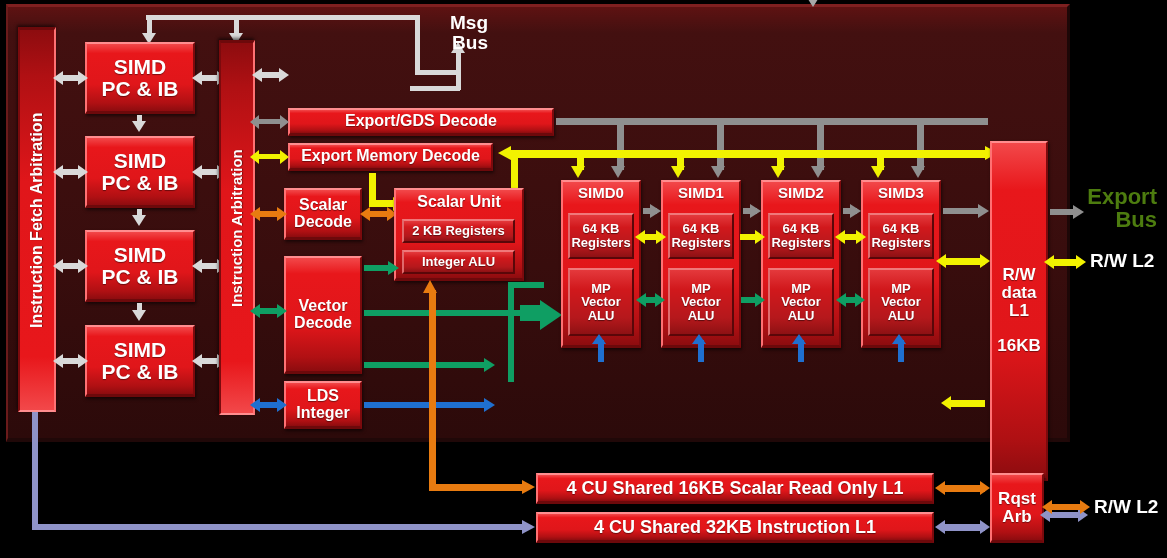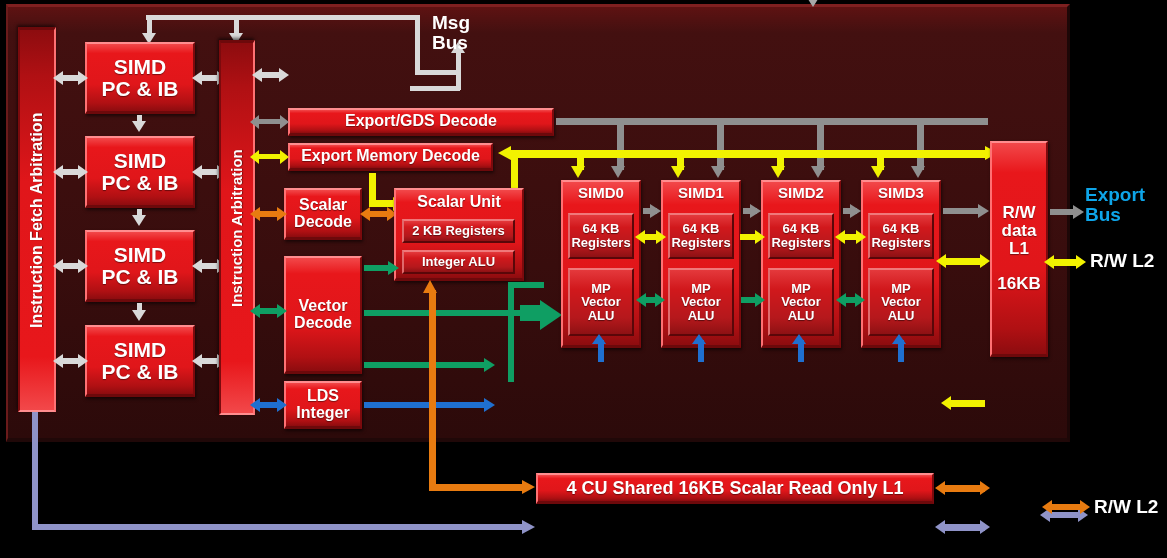--- a/index.html
+++ b/index.html
@@ -26,21 +26,21 @@
   .inner{position:absolute;box-sizing:border-box;
        background:linear-gradient(180deg,#e4393c 0%,#d1181c 30%,#b5181c 75%,#8e1114 100%);
        border:2px solid #5a0709;border-top-color:#f0787a;border-left-color:#e06existing;
        color:#fff;display:flex;align-items:center;justify-content:center;
        text-align:center;line-height:1.05;font-weight:bold;
        text-shadow:0 1px 1px rgba(0,0,0,.5);}
   .inner{border-left-color:#e06a6c;}
   .vert{writing-mode:vertical-rl;transform:rotate(180deg);}
 
   
-  .lbl{position:absolute;font-weight:bold;line-height:1.05;text-align:left;
+  .lbl{position:absolute;font-weight:bold;line-height:1.05;text-align:right;
        white-space:pre-line;}
 
   
   .ln{position:absolute;}                    
   .ar{position:absolute;width:0;height:0;}   .c-grayd{background:#8f8f8f;}
   .c-white{background:#d9d9d9;}
   .c-yel{background:#f2f200;}
   .c-grn{background:#0f9e63;}
   .c-blu{background:#1f6fd0;}
   .c-org{background:#e87b10;}
@@ -299,46 +299,49 @@
   <div class="ar ah-u" style="left:692px;top:334px;border-bottom:10px solid #1f6fd0;"></div>
   <div class="ln c-blu" style="left:798px;top:340px;width:6px;height:22px;"></div>
   <div class="ar ah-u" style="left:792px;top:334px;border-bottom:10px solid #1f6fd0;"></div>
   <div class="ln c-blu" style="left:898px;top:340px;width:6px;height:22px;"></div>
   <div class="ar ah-u" style="left:892px;top:334px;border-bottom:10px solid #1f6fd0;"></div>
 
 
   <div class="ln c-yel" style="left:949px;top:400px;width:36px;height:7px;"></div>
   <div class="ar ah-l" style="left:941px;top:396px;border-right:10px solid #f2f200;"></div>
 
-  <div class="blk" style="left:990px;top:141px;width:58px;height:216px;font-size:17px;white-space:pre-line;">R/W
+  <div class="blk" style="left:990px;top:141px;width:58px;height:340px;font-size:17px;white-space:pre-line;">R/W
 data
 L1
 
 16KB</div>
 
   <div class="ln c-grayd" style="left:1050px;top:209px;width:28px;height:6px;"></div>
   <div class="ar ah-r" style="left:1073px;top:205px;border-left:11px solid #8f8f8f;"></div>
-  <div class="lbl" style="left:1085px;top:185px;width:72px;font-size:19px;color:#0ea5e9;">Export
+  <div class="lbl" style="left:1085px;top:185px;width:72px;font-size:22px;color:#4d7c0f;">Export
 Bus</div>
 
   <div class="ln c-yel" style="left:1052px;top:259px;width:28px;height:7px;"></div>
   <div class="ar ah-l" style="left:1044px;top:255px;border-right:10px solid #f2f200;"></div>
   <div class="ar ah-r" style="left:1076px;top:255px;border-left:10px solid #f2f200;"></div>
   <div class="lbl" style="left:1090px;top:251px;width:76px;font-size:19px;color:#ffffff;text-align:left;">R/W L2</div>
 
   <div class="blk" style="left:536px;top:473px;width:398px;height:31px;font-size:18px;">4 CU Shared 16KB Scalar Read Only L1</div>
+  <div class="blk" style="left:536px;top:512px;width:398px;height:31px;font-size:18px;">4 CU Shared 32KB Instruction L1</div>
 
   <div class="ln c-org" style="left:943px;top:485px;width:42px;height:7px;"></div>
   <div class="ar ah-l" style="left:935px;top:481px;border-right:10px solid #e87b10;"></div>
   <div class="ar ah-r" style="left:980px;top:481px;border-left:10px solid #e87b10;"></div>
 
   <div class="ln c-per" style="left:943px;top:524px;width:42px;height:7px;"></div>
   <div class="ar ah-l" style="left:935px;top:520px;border-right:10px solid #8f93c8;"></div>
   <div class="ar ah-r" style="left:980px;top:520px;border-left:10px solid #8f93c8;"></div>
 
+  <div class="blk" style="left:990px;top:473px;width:54px;height:70px;font-size:17px;white-space:pre-line;">Rqst
+Arb</div>
 
   <div class="ln c-per" style="left:1048px;top:512px;width:34px;height:6px;"></div>
   <div class="ar ah-l" style="left:1040px;top:508px;border-right:10px solid #8f93c8;"></div>
   <div class="ar ah-r" style="left:1078px;top:508px;border-left:10px solid #8f93c8;"></div>
   <div class="ln c-org" style="left:1050px;top:504px;width:34px;height:6px;"></div>
   <div class="ar ah-l" style="left:1042px;top:500px;border-right:10px solid #e87b10;"></div>
   <div class="ar ah-r" style="left:1080px;top:500px;border-left:10px solid #e87b10;"></div>
   <div class="lbl" style="left:1094px;top:497px;width:74px;font-size:19px;color:#ffffff;text-align:left;">R/W L2</div>
 
 </div>

